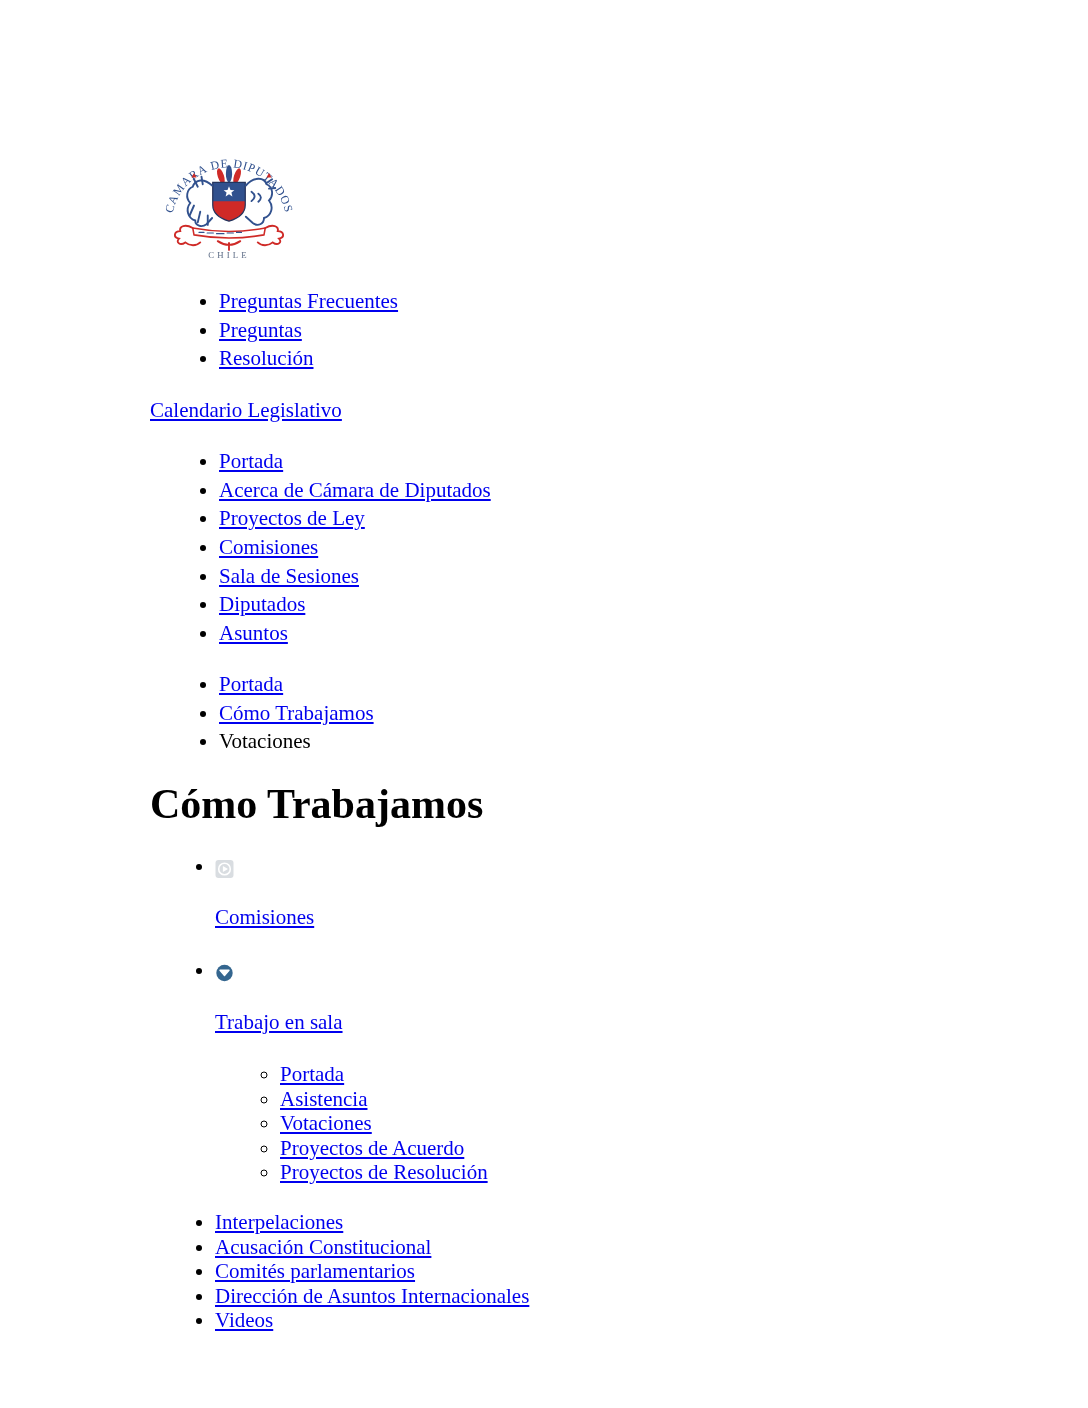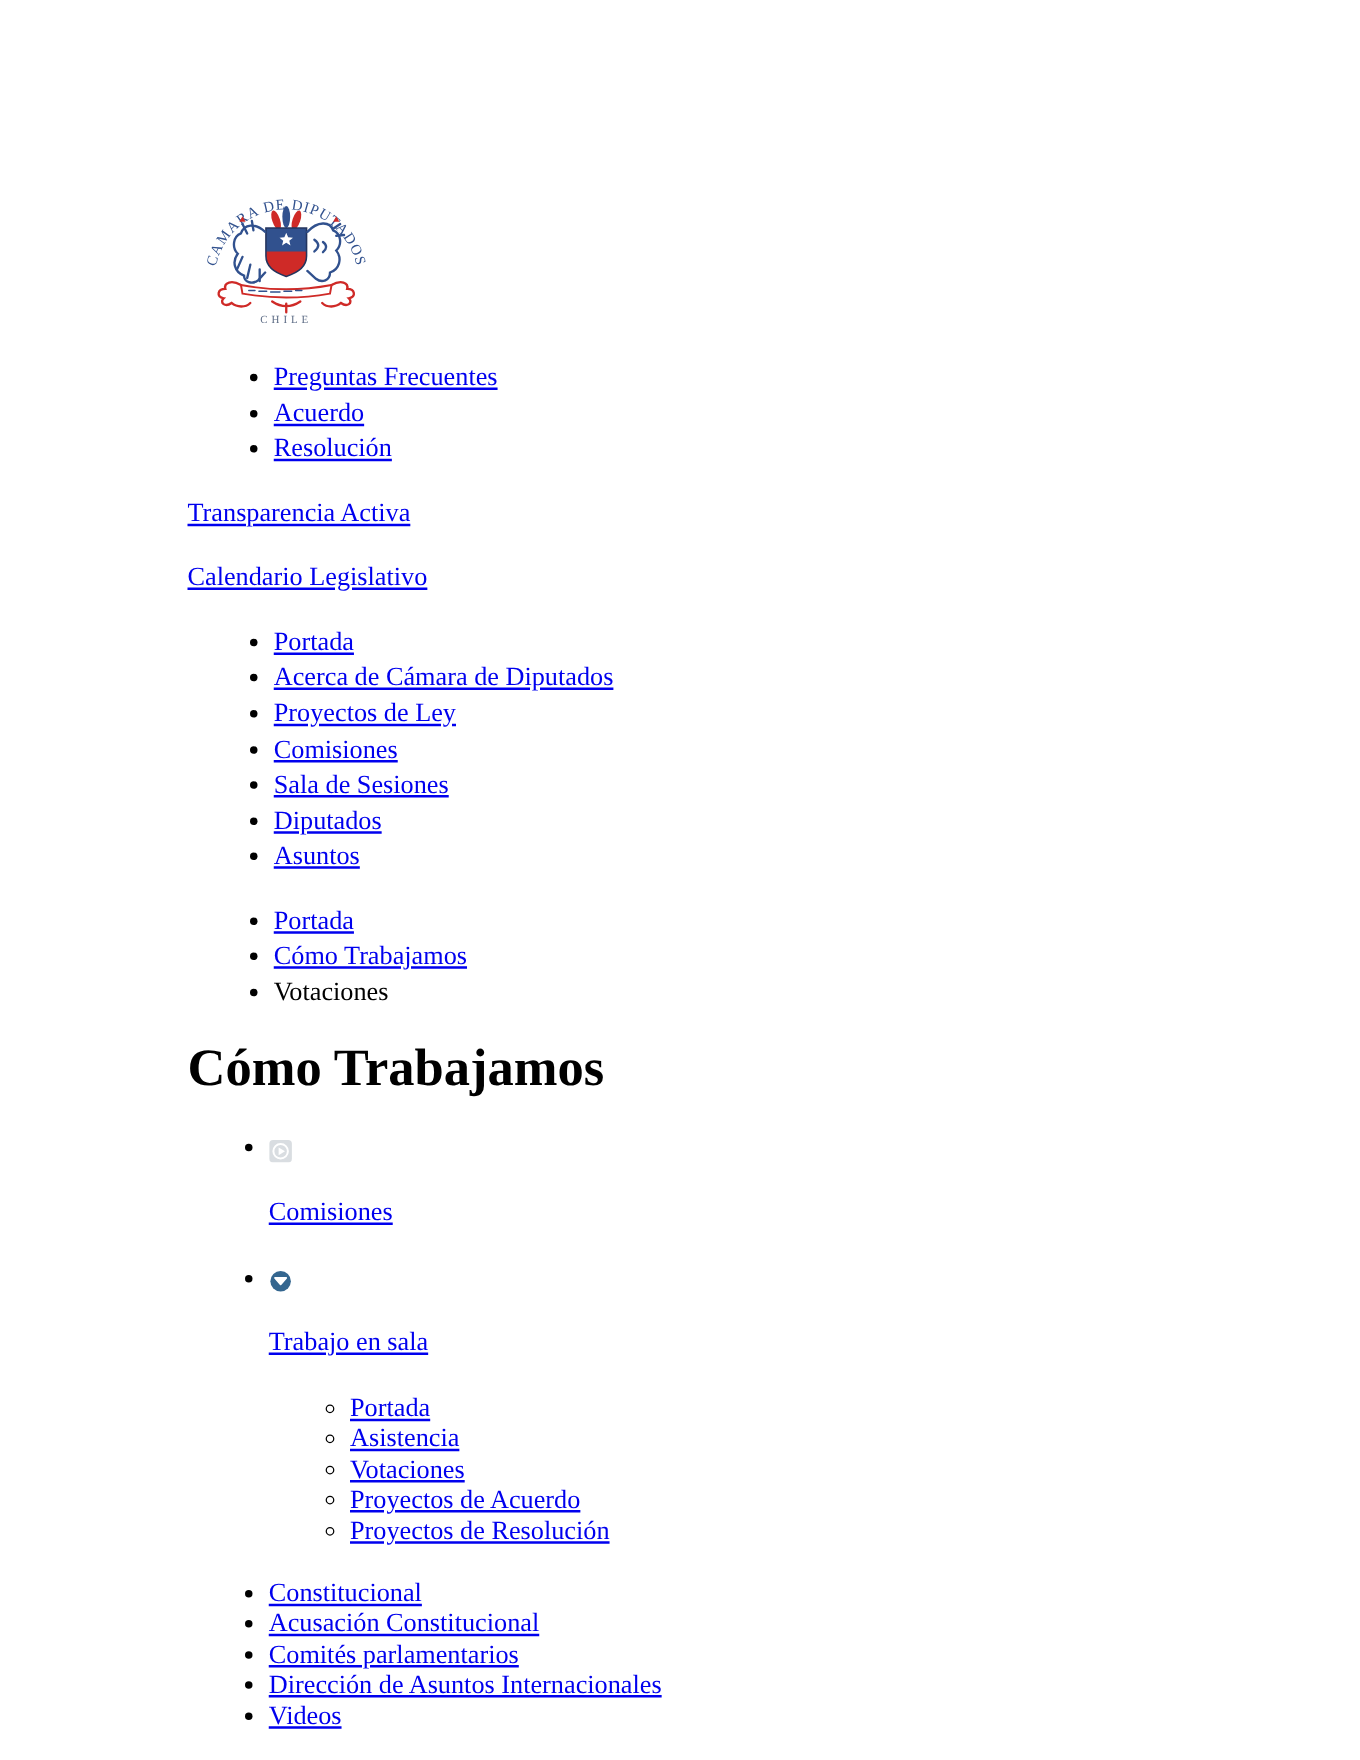--- a/index.html
+++ b/index.html
@@ -92,25 +92,24 @@
           <path d="M178 176 C 190 169 200 173 198 181 C 208 181 210 191 200 193 C 206 199 198 205 190 199 C 183 205 172 205 166 199"></path>
           <path d="M102 197 Q 120 209 138 197 M120 200 v11"></path>
         </g>
 
         <text x="120" y="224" text-anchor="middle" font-size="14" letter-spacing="5" fill="#5c6b85" font-family="Liberation Serif, serif">CHILE</text>
       </svg>
     </div>
 
     <ul class="nav-list">
       <li><a href="#">Preguntas Frecuentes</a></li>
-      <li><a href="#">Acuerdo</a></li>
+      <li><a href="#">Preguntas</a></li>
       <li><a href="#">Resolución</a></li>
     </ul>
 
-    <p class="standalone"><a href="#">Transparencia Activa</a></p>
     <p class="standalone"><a href="#">Calendario Legislativo</a></p>
 
     <ul class="nav-list">
       <li><a href="#">Portada</a></li>
       <li><a href="#">Acerca de Cámara de Diputados</a></li>
       <li><a href="#">Proyectos de Ley</a></li>
       <li><a href="#">Comisiones</a></li>
       <li><a href="#">Sala de Sesiones</a></li>
       <li><a href="#">Diputados</a></li>
       <li><a href="#">Asuntos</a></li>
@@ -147,21 +146,21 @@
         <a href="#" class="icon-link">Trabajo en sala</a>
         <ul class="sub-list">
           <li><a href="#">Portada</a></li>
           <li><a href="#">Asistencia</a></li>
           <li><a href="#">Votaciones</a></li>
           <li><a href="#">Proyectos de Acuerdo</a></li>
           <li><a href="#">Proyectos de Resolución</a></li>
         </ul>
       </li>
 
-      <li><a href="#">Constitucional</a></li>
+      <li><a href="#">Interpelaciones</a></li>
       <li><a href="#">Acusación Constitucional</a></li>
       <li><a href="#">Comités parlamentarios</a></li>
       <li><a href="#">Dirección de Asuntos Internacionales</a></li>
       <li><a href="#">Videos</a></li>
     </ul>
 
   </div>
 </div>
 
 </body></html>

